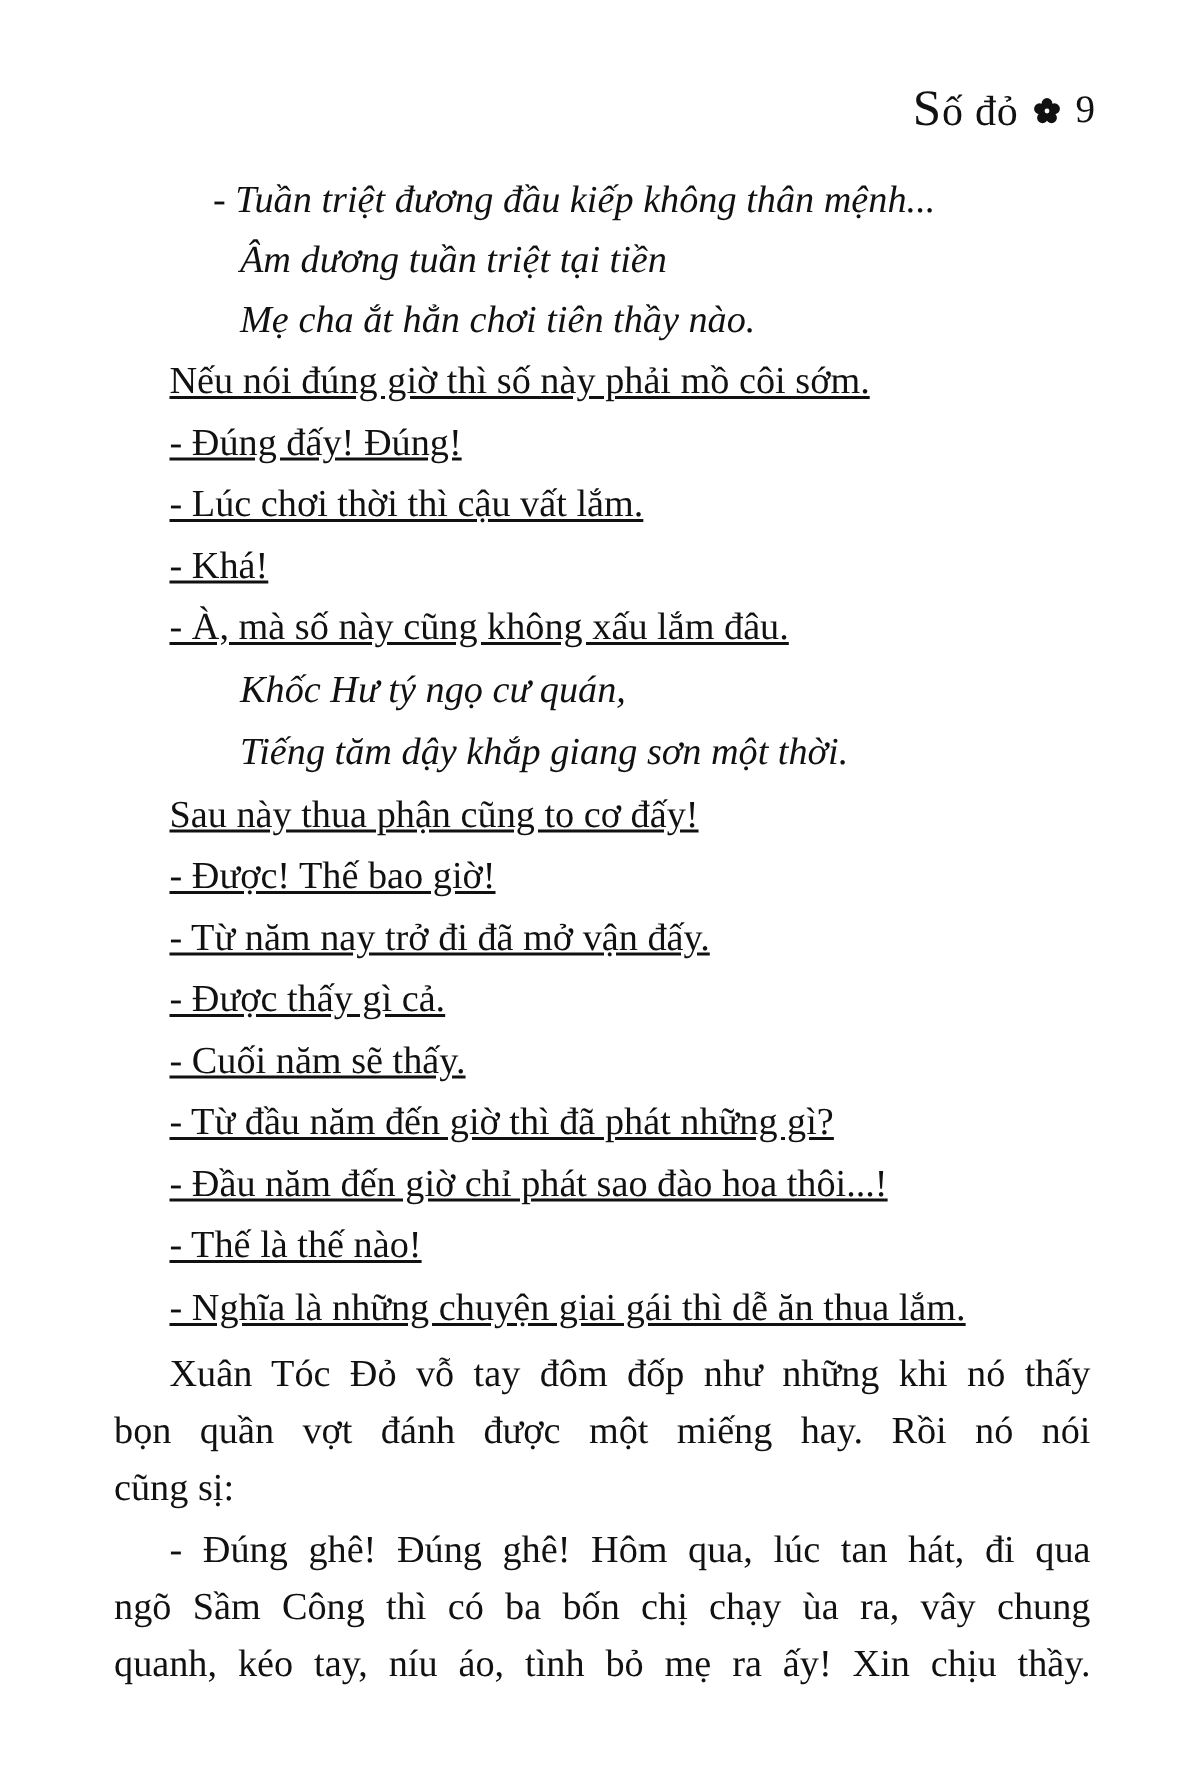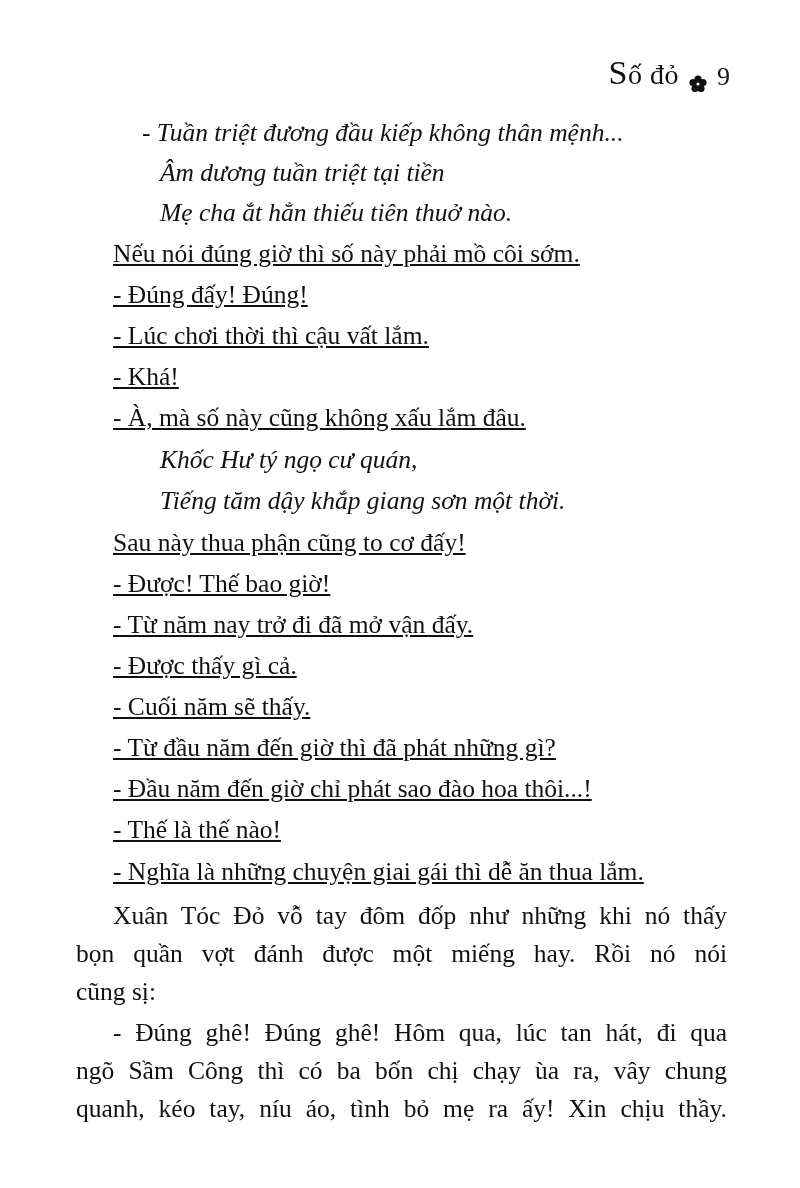--- a/index.html
+++ b/index.html
@@ -1,18 +1,18 @@
 <!DOCTYPE html>
 <html><head>
   <meta charset="utf-8">
   <style>
     html, body { margin: 0; padding: 0; background: #ffffff; }
     body { width: 800px; height: 1188px; position: relative; overflow: hidden;
            font-family: "Liberation Serif", "DejaVu Serif", serif; color: #111; }
-    .header { position: absolute; top: 54px; right: 70px; display: flex; align-items: flex-end; gap: 10px; }
+    .header { position: absolute; top: 54px; right: 70px; display: flex; align-items: center; gap: 10px; }
     .hdr-title { font-size: 28px; letter-spacing: 0.5px; }
     .hdr-title .big { font-size: 34px; }
     .flower { display: inline-block; width: 18px; height: 18px; position: relative; top: 1px; }
     .hdr-num { font-size: 26px; }
     .line { position: absolute; left: 0; white-space: nowrap; font-size: 25.5px; line-height: 30px; }
     .it { font-style: italic; text-align: center; }
     .indent1 { left: 142px; }
     .indent2 { left: 160px; font-style: italic; }
     .base { left: 113px; text-decoration: underline; }
   </style>
@@ -32,21 +32,21 @@
         <circle cx="9" cy="9" r="4"></circle>
       </g>
       <circle cx="9" cy="9" r="1.6" fill="#fff"></circle>
     </svg>
   </span>
   <span class="hdr-num">9</span>
 </div>
 
 <div class="line it indent1" style="top:118px">- Tuần triệt đương đầu kiếp không thân mệnh...</div>
 <div class="line it indent2" style="top:158px">Âm dương tuần triệt tại tiền</div>
-<div class="line it indent2" style="top:198px">Mẹ cha ắt hẳn thiếu tiên thuở nào.</div>
+<div class="line it indent2" style="top:198px">Mẹ cha ắt hẳn chơi tiên thầy nào.</div>
 <div class="line base" style="top:239px">Nếu nói đúng giờ thì số này phải mồ côi sớm.</div>
 <div class="line base" style="top:280px">- Đúng đấy! Đúng!</div>
 <div class="line base" style="top:321px">- Lúc chơi thời thì cậu vất lắm.</div>
 <div class="line base" style="top:362px">- Khá!</div>
 <div class="line base" style="top:403px">- À, mà số này cũng không xấu lắm đâu.</div>
 <div class="line it indent2" style="top:445px">Khốc Hư tý ngọ cư quán,</div>
 <div class="line it indent2" style="top:486px">Tiếng tăm dậy khắp giang sơn một thời.</div>
 <div class="line base" style="top:528px">Sau này thua phận cũng to cơ đấy!</div>
 <div class="line base" style="top:569px">- Được! Thế bao giờ!</div>
 <div class="line base" style="top:610px">- Từ năm nay trở đi đã mở vận đấy.</div>

